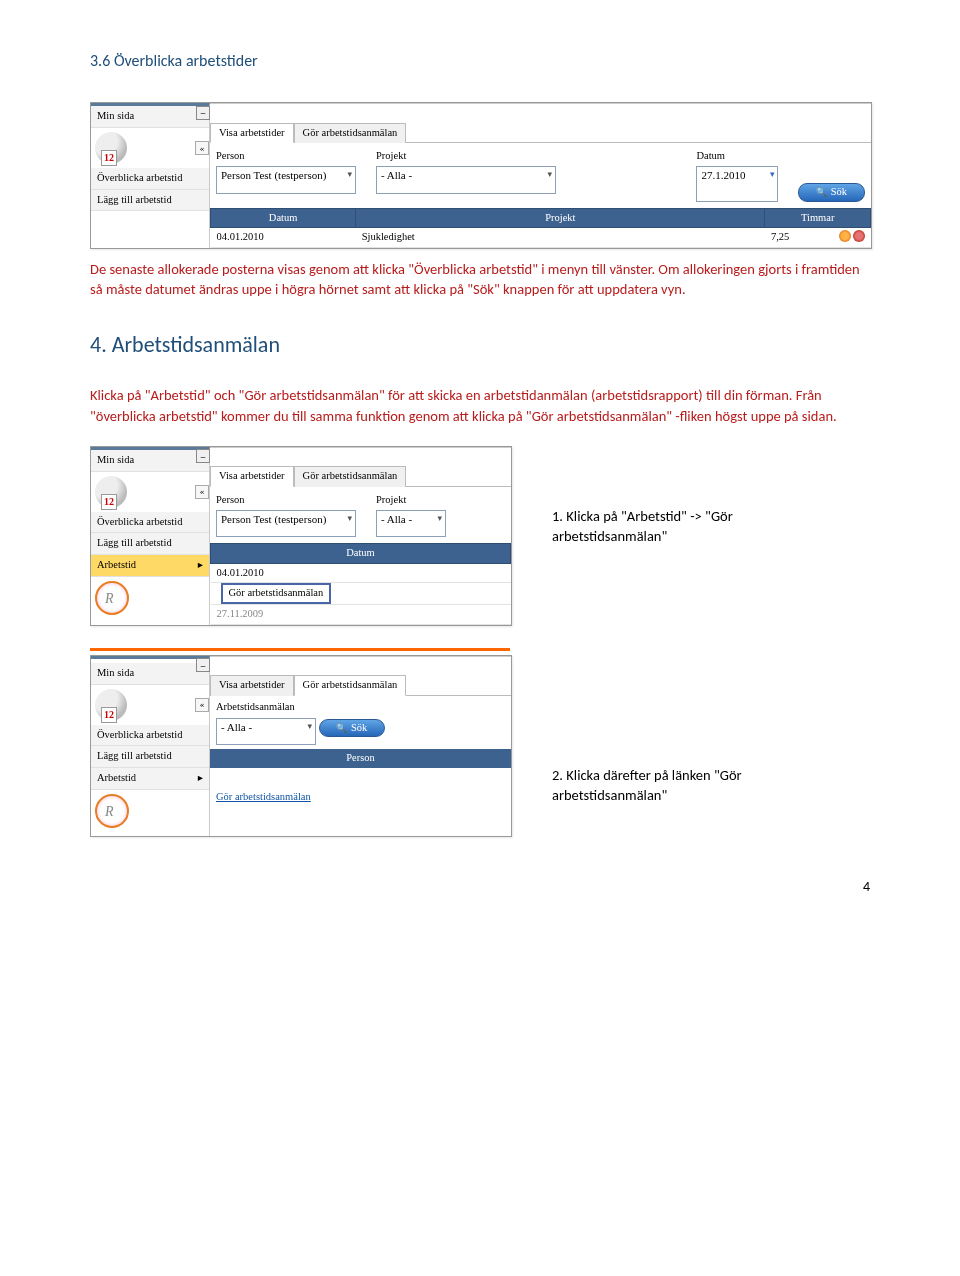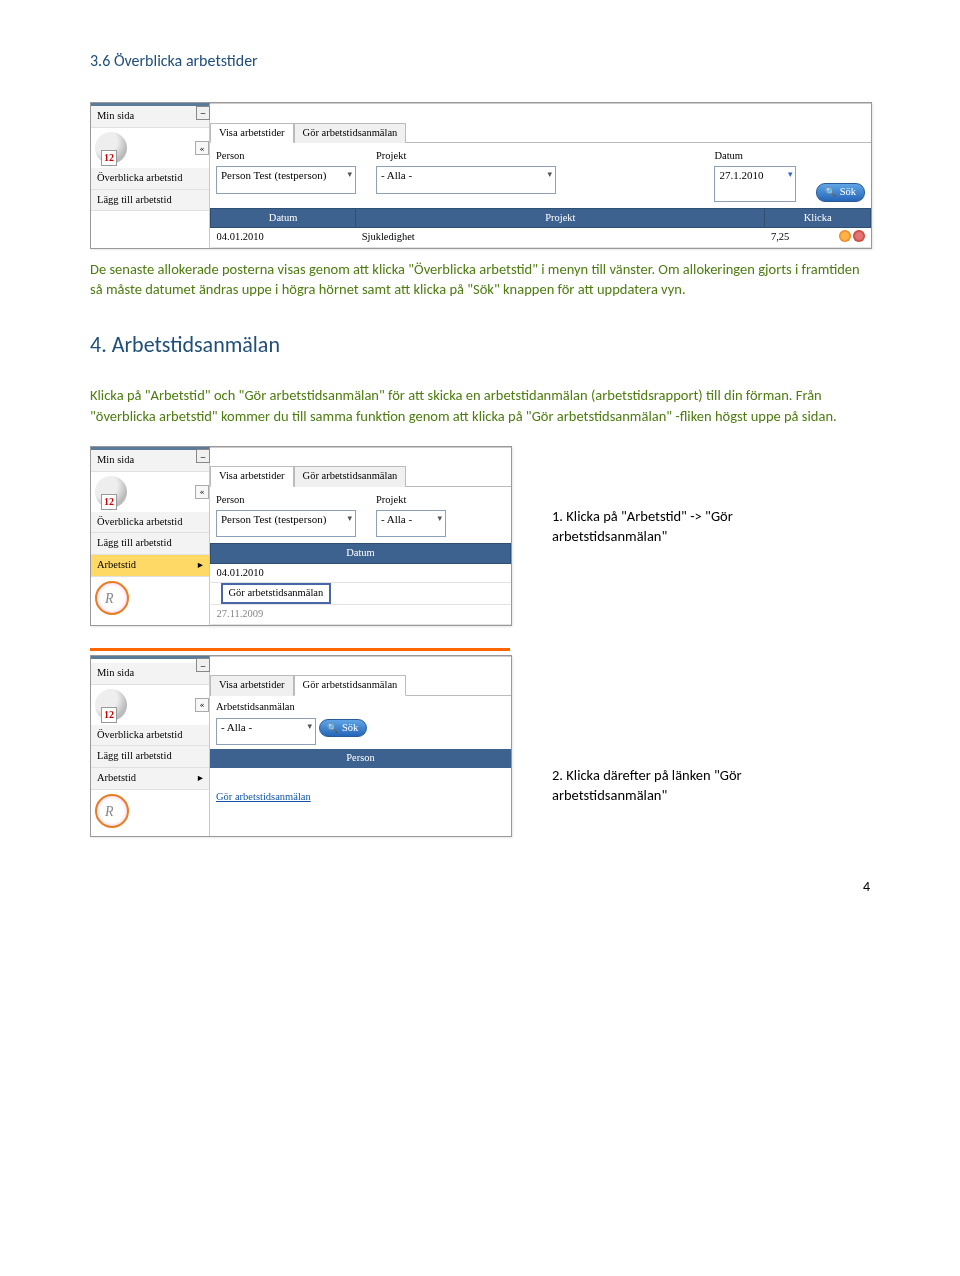--- a/index.html
+++ b/index.html
@@ -18,21 +18,21 @@
     margin-bottom: 30px;
   }
   .heading-main {
     color: #1F4E79;
     font-size: 22px;
     font-weight: normal;
     margin: 30px 0 25px 0;
   }
   .body-text {
     font-size: 14.5px;
-    color: #4d7c0f;
+    color: #b91c1c;
     margin-bottom: 20px;
   }
   .screenshot {
     border: 1px solid #999;
     background: #fff;
     font-family: Liberation Serif, serif;
     font-size: 11px;
     color: #000;
     box-shadow: 1px 1px 2px rgba(0,0,0,0.1);
   }
@@ -106,21 +106,21 @@
   .selectbox::after{ content:"▾"; position:absolute; right:3px; top:1px; font-size:9px; color:#555;}
   .datebox {
     border:1px solid #8da0b8; padding:1px 16px 17px 4px; font-size:11px;
     position:relative; background:#fff; display:inline-block; min-width:60px;
   }
   .datebox::after{ content:"▾"; position:absolute; right:3px; top:1px; font-size:9px; color:#36c;}
   .btn-search{
     display:inline-flex; align-items:center; gap:3px;
     background: linear-gradient(#5fa5e6,#2666b8);
     border:1px solid #2a5a96; border-radius:9px; color:#fff;
-    padding:1px 8px; font-size:10.5px;
+    padding:1px 17px; font-size:10.5px;
   }
   .btn-search::before{content:"🔍";font-size:9px;}
   .tbl { width:100%; border-collapse:collapse; }
   .tbl thead th { 
     background:#3d628f; color:#fff; font-weight:normal; 
     font-size:10.5px; padding:2px 6px; text-align:center; border:1px solid #2f4f72;
   }
   .tbl tbody td { 
     font-size:10.5px; padding:2px 6px; border-bottom:1px solid #e2e2e2;
   }
@@ -192,21 +192,21 @@
         <div class="fieldcol" style="justify-content:flex-end">
           <span>&nbsp;</span>
           <span class="btn-search">Sök</span>
         </div>
       </div>
       <table class="tbl">
         <thead>
             <tr>
           <th style="width:22%">Datum</th>
           <th>Projekt</th>
-          <th style="width:16%">Klicka</th>
+          <th style="width:16%">Timmar</th>
         </tr>
           </thead>
         <tbody>
             <tr>
           <td>04.01.2010</td>
           <td>Sjukledighet</td>
           <td style="text-align:left">
             <span>7,25</span>
             <span class="rowicons" style="float:right">
                   <span class="ic edit"></span>

